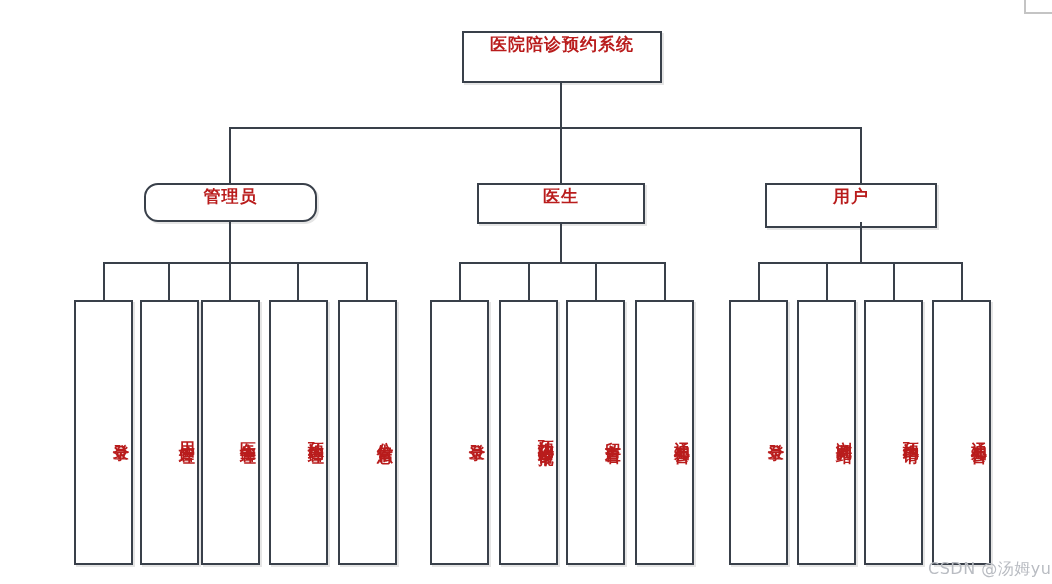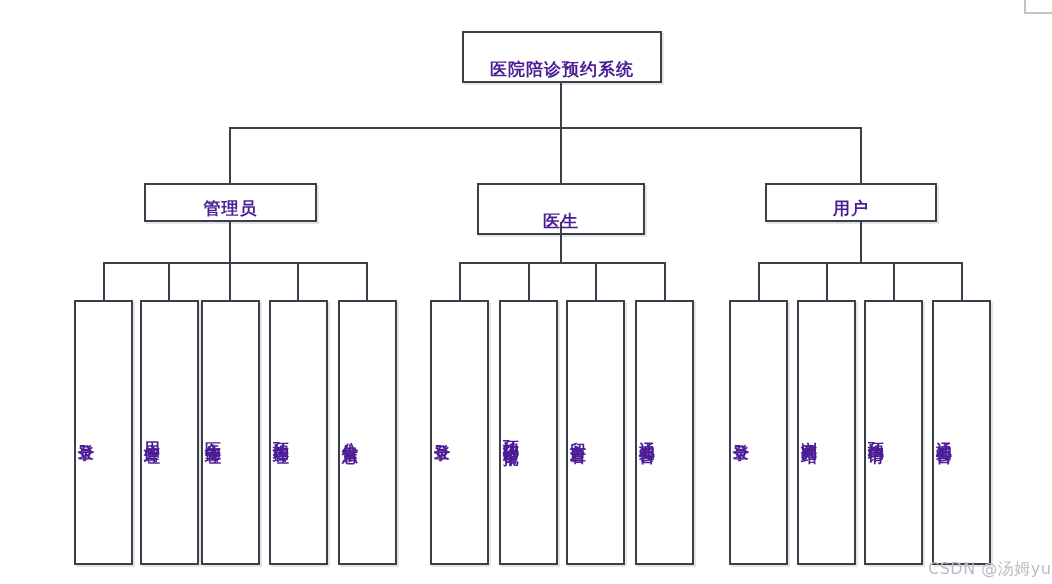--- a/index.html
+++ b/index.html
@@ -19,23 +19,23 @@
   }
 
   
   .node {
     position: absolute;
     box-sizing: border-box;
     background: #ffffff;
     border: 2px solid #39404a;
     box-shadow: 2px 2px 0 0 rgba(0,0,0,0.10);
     display: flex;
-    align-items: flex-end;
+    align-items: flex-start;
     justify-content: center;
-    color: #4c1d95;
+    color: #b91c1c;
   }
   .node-root {
     font-size: 17px;
     font-weight: 700;
     letter-spacing: 1px;
   }
   .node-level2 {
     font-size: 17px;
     font-weight: 700;
     letter-spacing: 1px;
@@ -93,27 +93,27 @@
   </div>
 
   <div class="conn conn-v" style="left:560px; top:83px; width:2px; height:45px;"></div>
 
   <div class="conn conn-h" style="left:229px; top:127px; width:633px; height:2px;"></div>
 
   <div class="conn conn-v" style="left:229px; top:127px; width:2px; height:56px;"></div>
   <div class="conn conn-v" style="left:560px; top:127px; width:2px; height:56px;"></div>
   <div class="conn conn-v" style="left:860px; top:127px; width:2px; height:56px;"></div>
 
-  <div class="node node-level2" style="left:144px; top:183px; width:173px; height:39px;">
+  <div class="node node-level2" style="left:144px; top:183px; width:173px; height:39px;border-radius:14px;">
     <span>管理员</span>
   </div>
-  <div class="node node-level2" style="left:477px; top:183px; width:168px; height:52px;">
+  <div class="node node-level2" style="left:477px; top:183px; width:168px; height:41px;">
     <span>医生</span>
   </div>
-  <div class="node node-level2" style="left:765px; top:183px; width:172px; height:39px;">
+  <div class="node node-level2" style="left:765px; top:183px; width:172px; height:45px;">
     <span>用户</span>
   </div>
 
   <div class="conn conn-v" style="left:229px; top:222px; width:2px; height:40px;"></div>
   <div class="conn conn-h" style="left:103px; top:262px; width:265px; height:2px;"></div>
   <div class="conn conn-v" style="left:103px; top:262px; width:2px; height:39px;"></div>
   <div class="conn conn-v" style="left:168px; top:262px; width:2px; height:39px;"></div>
   <div class="conn conn-v" style="left:229px; top:262px; width:2px; height:39px;"></div>
   <div class="conn conn-v" style="left:297px; top:262px; width:2px; height:39px;"></div>
   <div class="conn conn-v" style="left:366px; top:262px; width:2px; height:39px;"></div>

